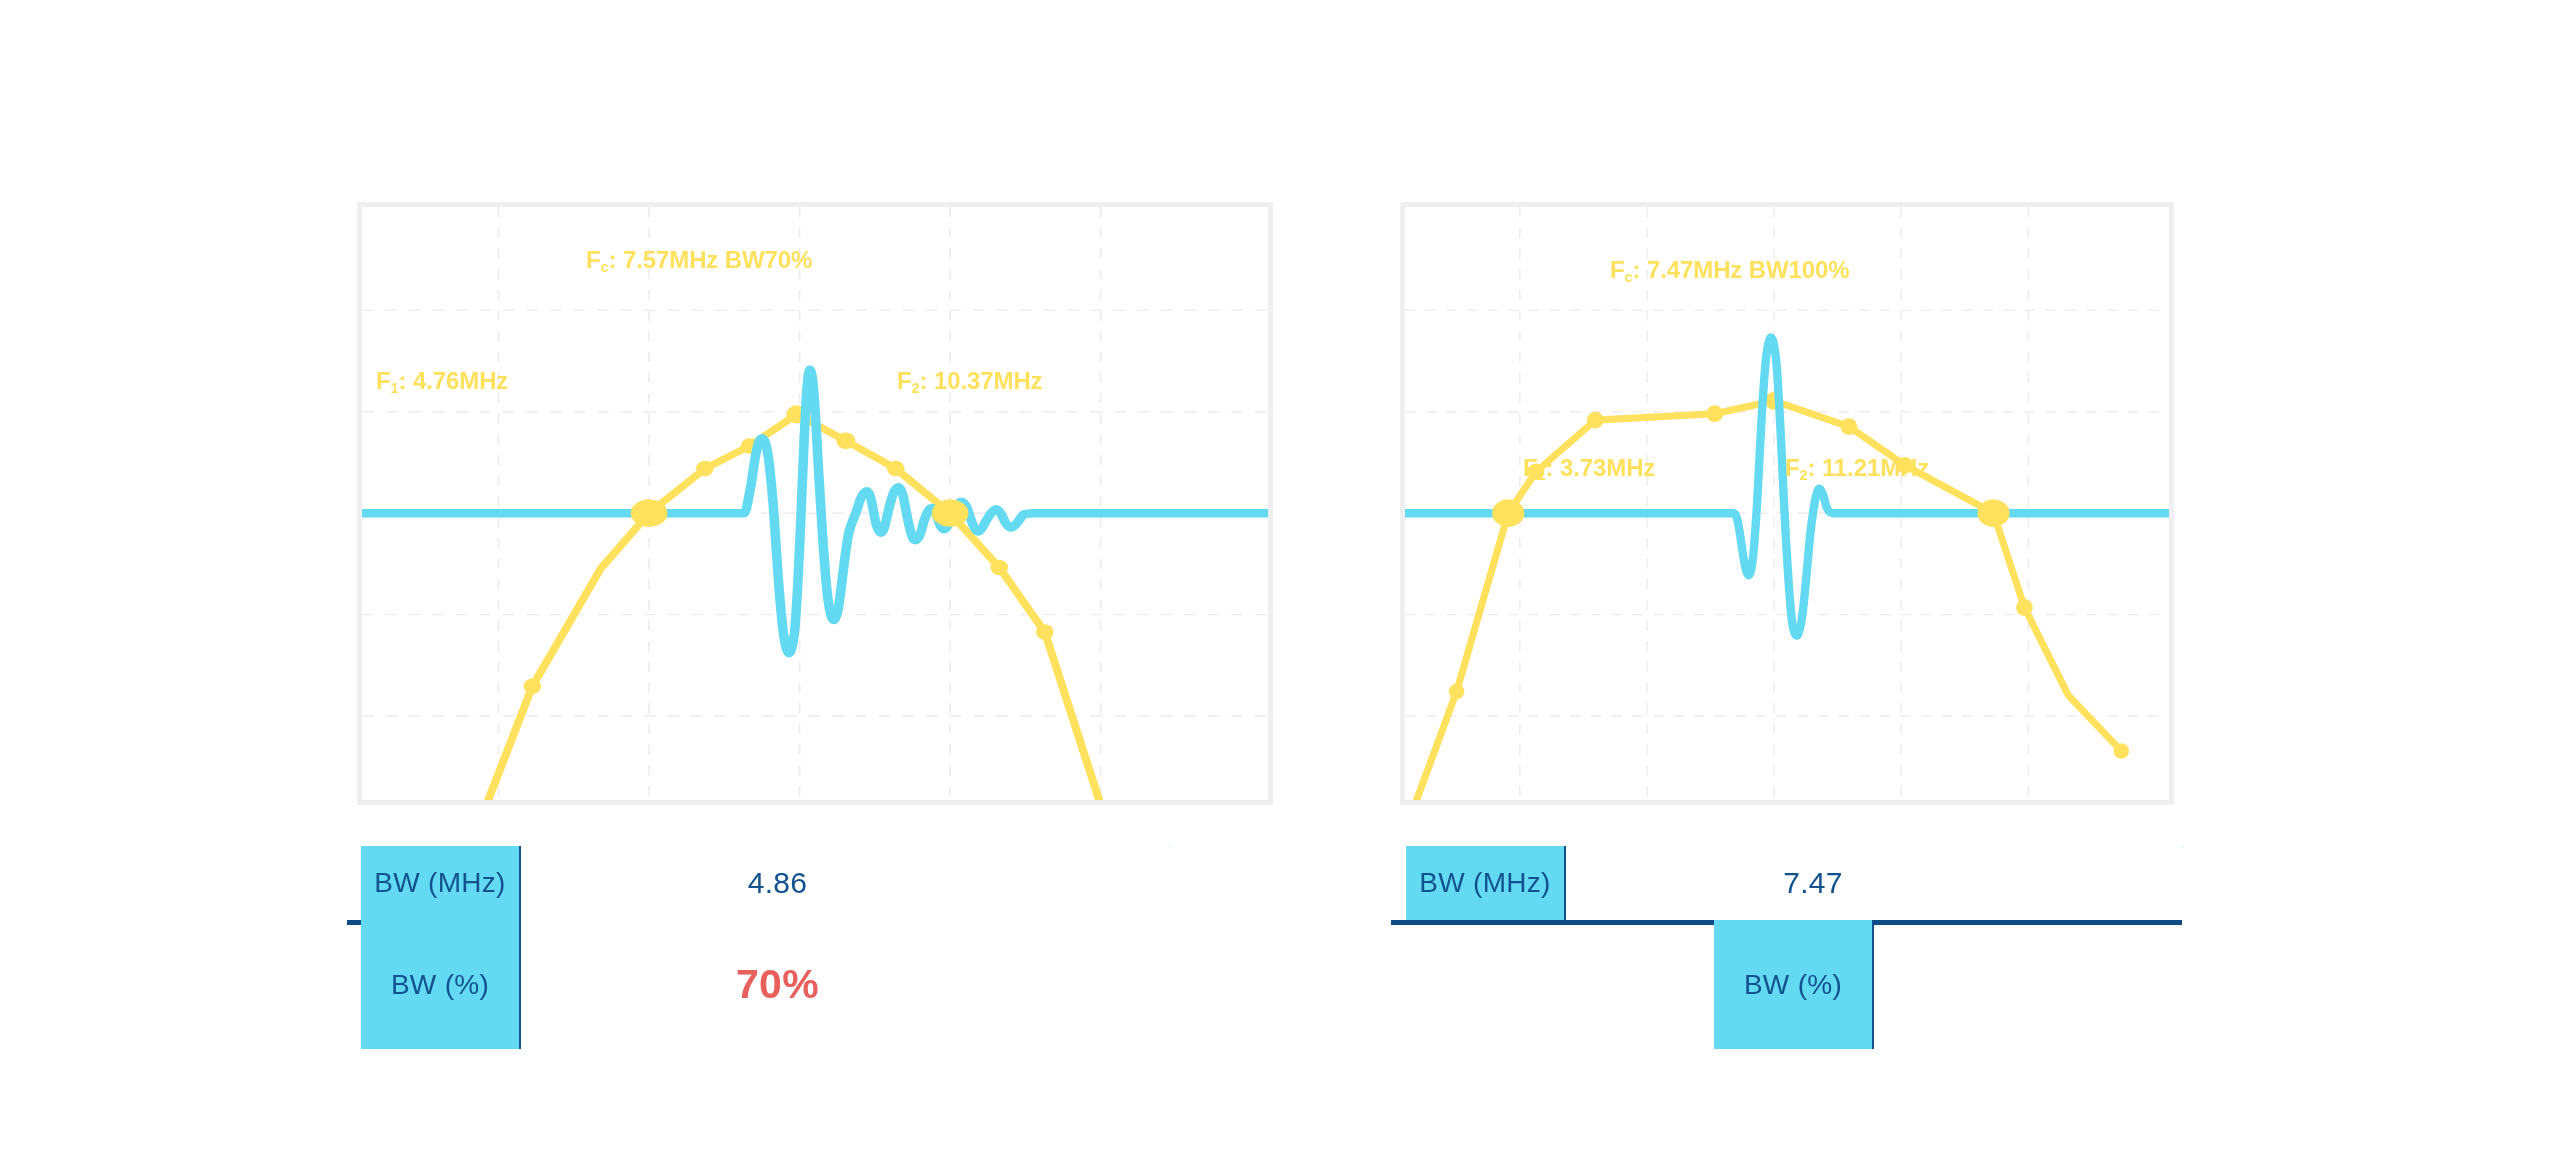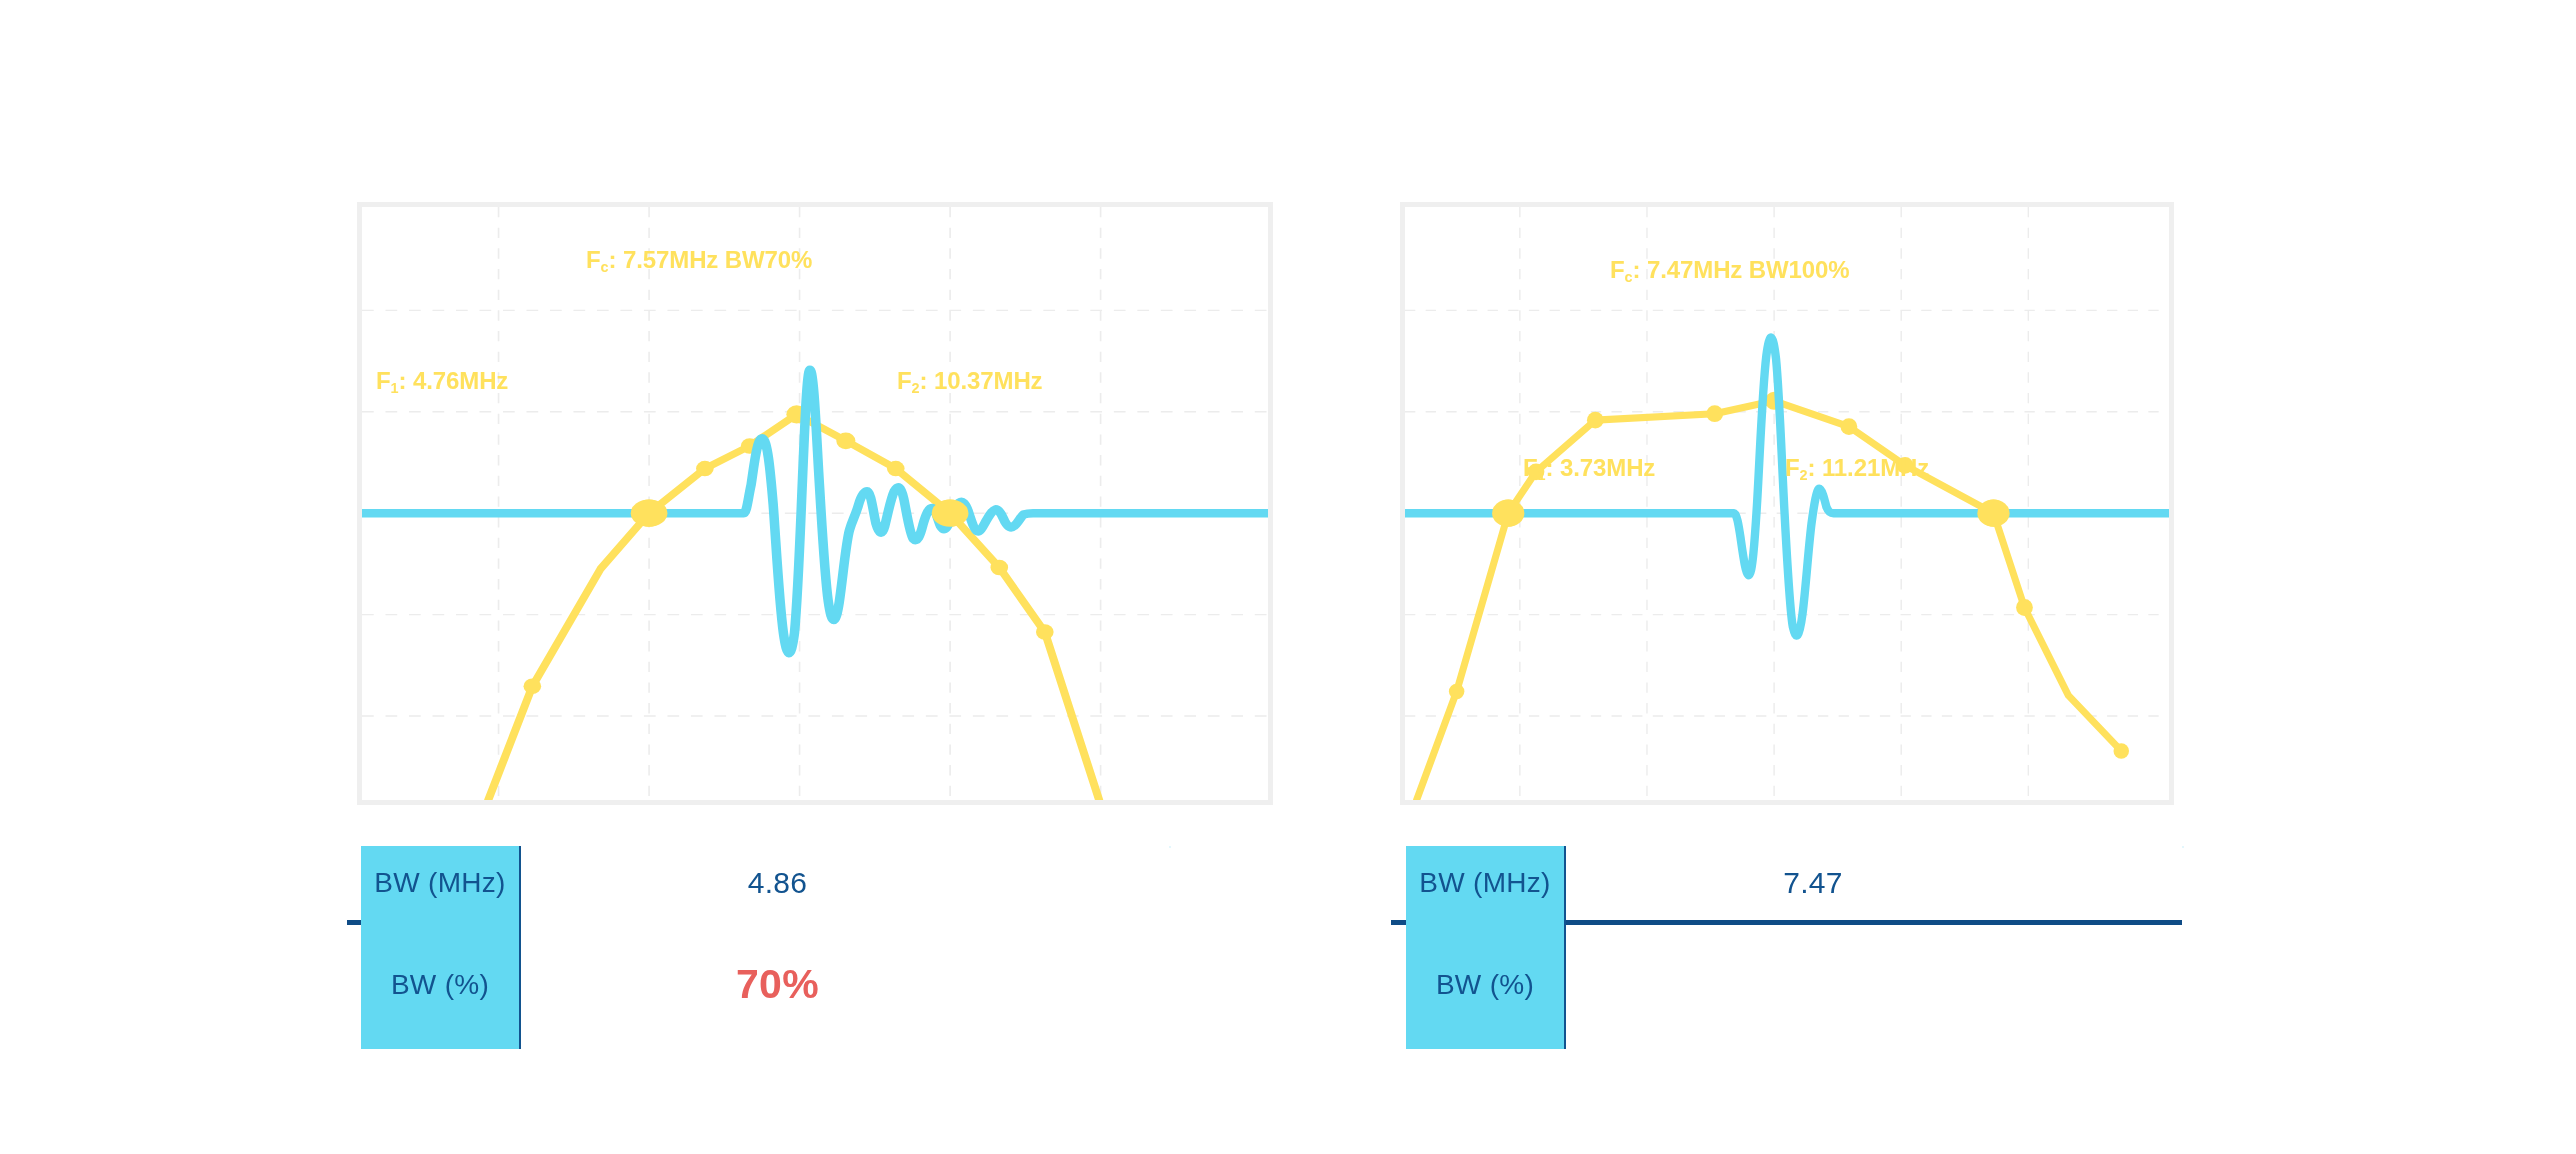--- a/index.html
+++ b/index.html
@@ -99,21 +99,21 @@
   .panel.right .result-table {
     left: 15px;
     width: 776px;
   }
   .rt-row {
     position: relative;
     width: 100%;
     height: 74px;
     display: flex;
   }
-  .rt-row.second { height: 129px; }
+  .rt-row.second { height: 129px; justify-content: center; }
 
   .rt-head {
     width: 160px;
     background: #63D9F2;
     display: flex;
     align-items: center;
     justify-content: center;
     color: #12538F;
     font-size: 28px;
     font-weight: 400;

